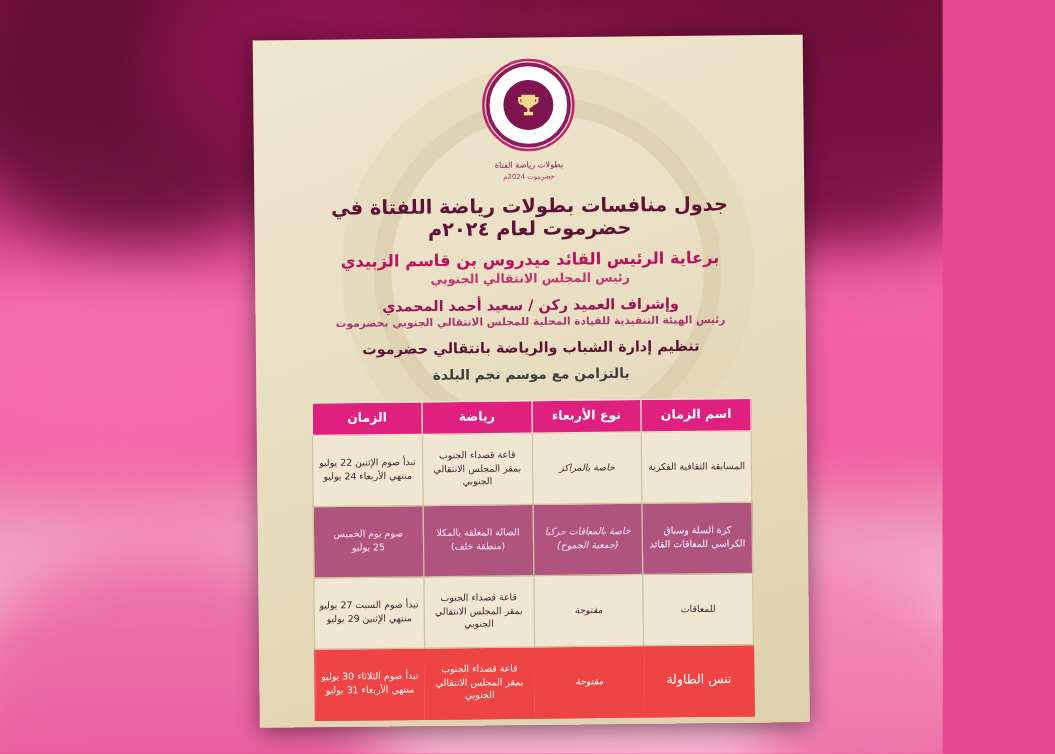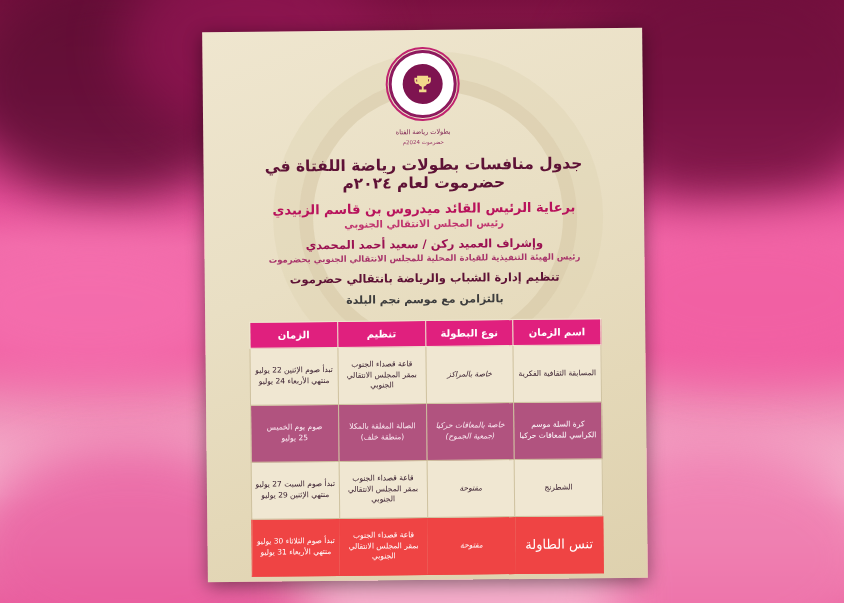--- a/index.html
+++ b/index.html
@@ -10,21 +10,21 @@
     width: 844px;
     height: 603px;
     overflow: hidden;
     font-family: "DejaVu Sans", sans-serif;
     background: #e7488f;
   }
 
   
   #stage {
     position: relative;
-    width: 844px;
+    width: 754px;
     height: 603px;
     overflow: hidden;
     background:
       linear-gradient(180deg,
         #7a1040 0%,
         #8d1b4c 8%,
         #a42263 16%,
         #d43b86 24%,
         #e8509a 33%,
         #f06aa8 41%,
@@ -210,21 +210,21 @@
   }
   tr.row-dark td.c-name { color: #ffffff; }
   tr.row-dark td.c-type,
   tr.row-dark td.c-place,
   tr.row-dark td.c-date { color: #fbeaf2; }
   tr.row-accent td {
     background: #ef4444;
     color: #ffffff;
     border-color: #ef4444;
   }
-  tr.row-accent td.c-name { color: #ffffff; font-size: 13px; }
+  tr.row-accent td.c-name { color: #ffffff; font-size: 10px; }
   tr.row-accent td.c-type,
   tr.row-accent td.c-place,
   tr.row-accent td.c-date { color: #ffffff; }
 </style>
 </head>
 <body>
 
 <div id="stage">
 
   <div class="bg-blob bg-b1"></div>
@@ -258,40 +258,40 @@
       <div class="h-sub1b">رئيس المجلس الانتقالي الجنوبي</div>
       <div class="h-sub2">وإشراف العميد ركن / سعيد أحمد المحمدي</div>
       <div class="h-sub2b">رئيس الهيئة التنفيذية للقيادة المحلية للمجلس الانتقالي الجنوبي بحضرموت</div>
       <div class="h-sub3">تنظيم إدارة الشباب والرياضة بانتقالي حضرموت</div>
       <div class="h-sub4">بالتزامن مع موسم نجم البلدة</div>
 
       <table class="schedule">
         <thead>
           <tr>
             <th>اسم الزمان</th>
-            <th>نوع البطولة</th>
-            <th>تنظيم</th>
+            <th>نوع الأربعاء</th>
+            <th>رياضة</th>
             <th>الزمان</th>
           </tr>
         </thead>
         <tbody id="schedule-body">
             <tr class="row-light">
               <td class="c-name">المسابقة الثقافية الفكرية</td>
               <td class="c-type">خاصة بالمراكز</td>
               <td class="c-place">قاعة قصداء الجنوب<br>بمقر المجلس الانتقالي الجنوبي</td>
               <td class="c-date">تبدأ صوم الإثنين 22 يوليو<br>منتهي الأربعاء 24 يوليو</td>
             </tr>
             <tr class="row-dark">
-              <td class="c-name">كرة السلة موسم الكراسي للمعاقات حركيا</td>
+              <td class="c-name">كرة السلة وسباق الكراسي للمعاقات القائد</td>
               <td class="c-type">خاصة بالمعاقات حركيا<br>(جمعية الجموح)</td>
               <td class="c-place">الصالة المغلقة بالمكلا<br>(منطقة خلف)</td>
               <td class="c-date">صوم يوم الخميس<br>25 يوليو</td>
             </tr>
             <tr class="row-light">
-              <td class="c-name">الشطرنج</td>
+              <td class="c-name">للمعاقات</td>
               <td class="c-type">مفتوحة</td>
               <td class="c-place">قاعة قصداء الجنوب<br>بمقر المجلس الانتقالي الجنوبي</td>
               <td class="c-date">تبدأ صوم السبت 27 يوليو<br>منتهي الإثنين 29 يوليو</td>
             </tr>
             <tr class="row-accent">
               <td class="c-name">تنس الطاولة</td>
               <td class="c-type">مفتوحة</td>
               <td class="c-place">قاعة قصداء الجنوب<br>بمقر المجلس الانتقالي الجنوبي</td>
               <td class="c-date">تبدأ صوم الثلاثاء 30 يوليو<br>منتهي الأربعاء 31 يوليو</td>
             </tr>

